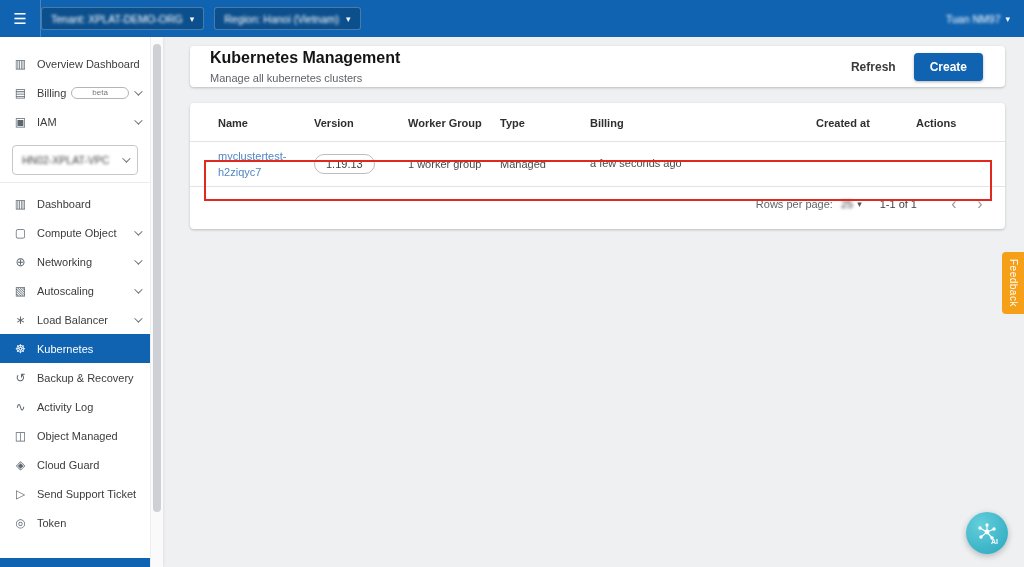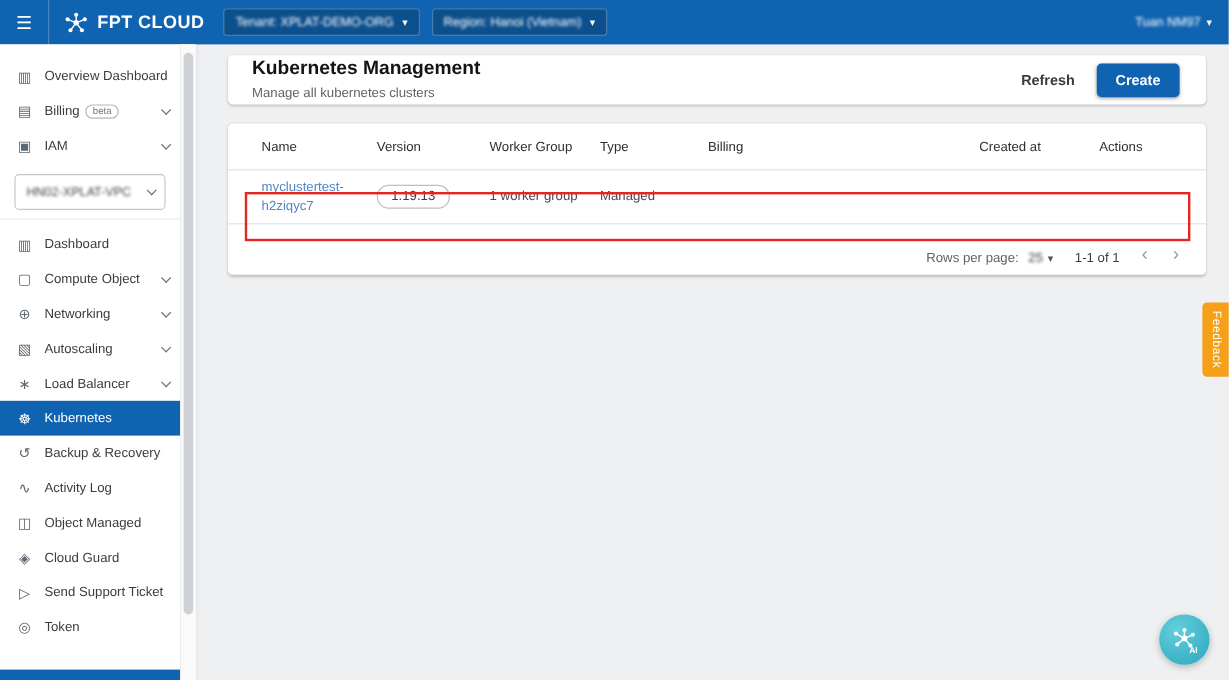--- a/index.html
+++ b/index.html
@@ -30,21 +30,21 @@
   
   .app{display:flex;height:530px;}
 
   
   .sidebar{width:163px;background:#fff;position:relative;flex-shrink:0;box-shadow:1px 0 3px rgba(0,0,0,.06);}
   .sidebar-inner{width:150px;padding-top:12px;}
   .nav-item{height:29px;display:flex;align-items:center;padding:0 10px 0 13px;font-size:11px;
     color:#3c3c3c;cursor:pointer;}
   .nav-icon{width:15px;font-size:12px;color:#5c6770;margin-right:9px;text-align:center;flex-shrink:0;}
   .nav-label{white-space:nowrap;}
-  .beta-badge{font-size:8px;color:#777;border:1px solid #b5b5b5;border-radius:7px;padding:0 5px;
+  .beta-badge{font-size:8px;color:#777;border:1px solid #b5b5b5;border-radius:7px;padding:0 20px;
     margin-left:5px;height:12px;display:flex;align-items:center;}
   .chev{margin-left:auto;width:6px;height:6px;border-right:1.5px solid #6f6f6f;
     border-bottom:1.5px solid #6f6f6f;transform:rotate(45deg) translateY(-2px);}
   .nav-item.active{background:var(--brand);color:#fff;}
   .nav-item.active .nav-icon{color:#fff;}
   .vpc-select{margin:9px 12px 7px 12px;height:30px;border:1px solid #c4c8cc;border-radius:4px;
     display:flex;align-items:center;justify-content:space-between;padding:0 9px;font-size:10.5px;
     color:#444;cursor:pointer;}
   .sidebar-divider{height:1px;background:#ececec;margin:4px 0 6px 0;}
   .sidebar-bottom-strip{position:absolute;bottom:0;left:0;width:150px;height:9px;background:var(--brand);}
@@ -61,78 +61,58 @@
   .page-subtitle{font-size:11px;color:#5f6368;margin-top:5px;}
   .header-actions{display:flex;gap:18px;}
   .refresh-btn{font-size:12px;font-weight:bold;color:#3a3a3a;background:none;border:none;cursor:pointer;}
   .create-btn{font-size:12px;font-weight:bold;color:#fff;background:var(--brand);border:none;
     border-radius:4px;padding:7px 16px;box-shadow:0 1px 3px rgba(0,0,0,.3);cursor:pointer;}
 
   .table-card{padding:2px 0 8px 0;}
   .table-grid{display:grid;grid-template-columns:96px 94px 92px 90px 226px 100px 1fr;
     padding-left:28px;align-items:center;}
   .table-head{height:36px;}
-  .th{font-size:11px;font-weight:normal;color:#2f2f2f;}
+  .th{font-size:11px;font-weight:bold;color:#2f2f2f;}
   .table-divider{height:1px;background:#e3e3e3;}
   .table-row{min-height:44px;}
   .td{font-size:11px;color:#4a4a4a;padding-right:10px;}
   .cluster-link{color:var(--link);cursor:pointer;line-height:1.5;display:inline-block;max-width:84px;
     overflow-wrap:break-word;}
   .version-chip{display:inline-block;border:1px solid #bdbdbd;border-radius:11px;padding:3px 11px;
     font-size:11px;color:#3e3e3e;}
   .status-cell{display:flex;align-items:center;gap:7px;}
   .status-dot{width:9px;height:9px;border-radius:50%;background:var(--status);flex-shrink:0;}
   .status-progress{color:#8a8a8a;margin-left:10px;}
   .created-cell{line-height:1.45;max-width:82px;}
 
-  .table-foot{display:flex;align-items:flex-end;justify-content:flex-end;height:34px;
+  .table-foot{display:flex;align-items:center;justify-content:flex-end;height:34px;
     padding-right:12px;font-size:11px;color:#5f6368;}
   .rpp-value{display:flex;align-items:center;gap:4px;margin:0 18px 0 8px;color:#3e3e3e;cursor:pointer;}
   .rpp-caret{font-size:9px;color:#555;}
-  .range{margin-right:8px;color:#3e3e3e;}
+  .range{margin-right:24px;color:#3e3e3e;}
   .page-chev{width:26px;text-align:center;color:#9a9a9a;font-size:16px;background:none;border:none;
     cursor:pointer;line-height:1;}
 
   
   .annotation-box{position:absolute;left:204px;top:160px;width:788px;height:41px;
     border:2px solid var(--red);pointer-events:none;z-index:6;}
   .feedback-tab{position:absolute;right:0;top:252px;width:22px;height:62px;background:var(--accent);
     color:#fff;border-radius:4px 0 0 4px;display:flex;align-items:center;justify-content:center;
     font-size:10px;writing-mode:vertical-rl;letter-spacing:.5px;cursor:pointer;z-index:7;}
   .ai-button{position:absolute;right:16px;bottom:13px;width:42px;height:42px;border-radius:50%;
     background:radial-gradient(circle at 35% 30%,#63cfdc,#2aa6bd);display:flex;align-items:center;
     justify-content:center;box-shadow:0 2px 6px rgba(0,0,0,.25);cursor:pointer;z-index:7;border:none;}
 </style>
 </head>
 <body>
 
 <div class="topbar">
   <div class="hamburger">
     <span>☰</span>
   </div>
-  <div class="logo">
-    <svg width="21" height="20" viewBox="0 0 22 20">
-      <g stroke="#ffffff" stroke-width="1.2" fill="none">
-        <line x1="11" y1="10" x2="11" y2="3"></line>
-          <line x1="11" y1="10" x2="18.5" y2="7"></line>
-        <line x1="11" y1="10" x2="16" y2="16.5"></line>
-          <line x1="11" y1="10" x2="6" y2="16.5"></line>
-        <line x1="11" y1="10" x2="3.5" y2="7"></line>
-      </g>
-      <g fill="#ffffff">
-        <circle cx="11" cy="10" r="2.4"></circle>
-          <circle cx="11" cy="3" r="1.8"></circle>
-          <circle cx="18.5" cy="7" r="1.8"></circle>
-        <circle cx="16" cy="16.5" r="1.8"></circle>
-          <circle cx="6" cy="16.5" r="1.8"></circle>
-          <circle cx="3.5" cy="7" r="1.8"></circle>
-      </g>
-    </svg>
-    <span class="logo-text">FPT CLOUD</span>
-  </div>
   <div class="top-select">
     <span class="blur">Tenant: XPLAT-DEMO-ORG</span>
     <span class="caret">▾</span>
   </div>
   <div class="top-select">
     <span class="blur">Region: Hanoi (Vietnam)</span>
     <span class="caret">▾</span>
   </div>
   <div class="top-right">
     <span class="blur">Tuan NM97</span>
@@ -254,20 +234,23 @@
 
       <div class="table-grid table-row">
         <div class="td">
           <span class="cluster-link">myclustertest-h2ziqyc7</span>
         </div>
         <div class="td">
           <span class="version-chip">1.19.13</span>
         </div>
         <div class="td">1 worker group</div>
         <div class="td">Managed</div>
+        <div class="td">
+          <span class="created-cell">a few seconds ago</span>
+        </div>
         <div class="td"></div>
       </div>
 
       <div class="table-divider"></div>
 
       <div class="table-foot">
         <span>Rows per page:</span>
         <span class="rpp-value">
           <span class="blur">25</span>
           <span class="rpp-caret">▾</span>

